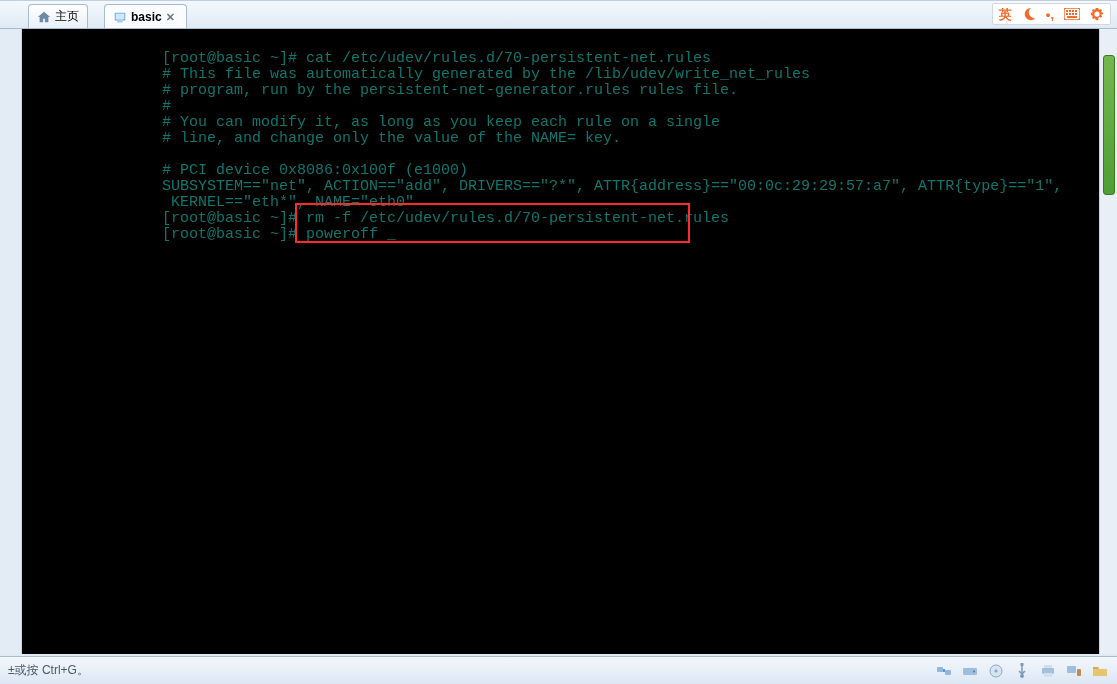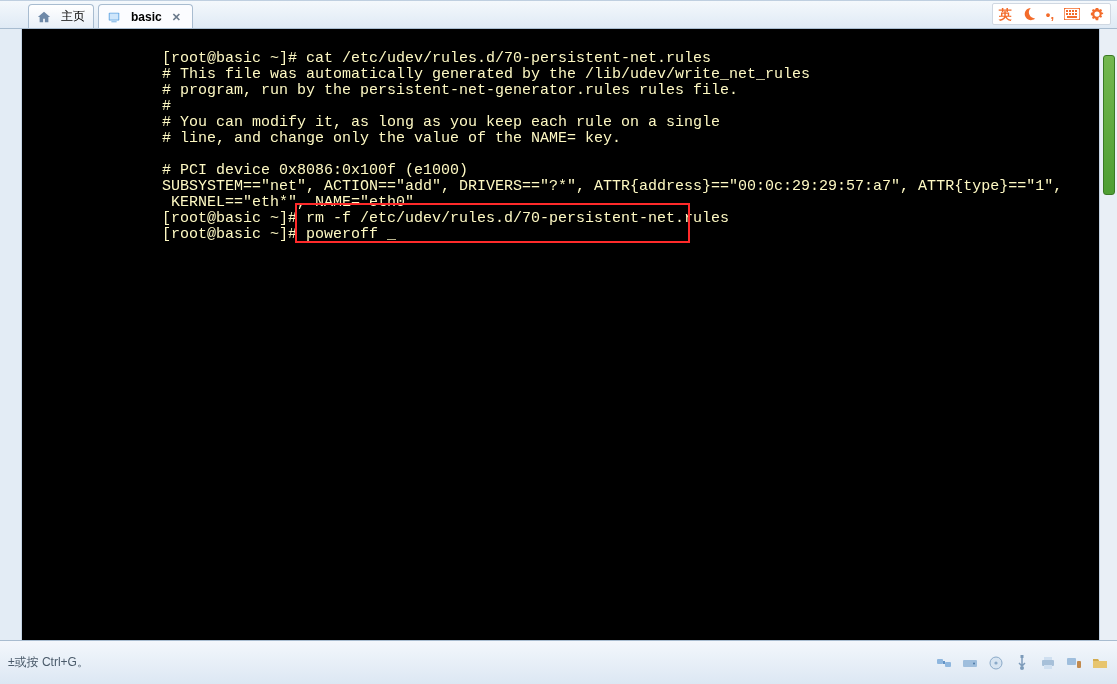--- a/index.html
+++ b/index.html
@@ -3,22 +3,22 @@
 <meta charset="utf-8">
 <style>
   * { margin:0; padding:0; box-sizing:border-box; }
   html,body { width:1117px; height:684px; font-family:"Microsoft YaHei",Tahoma,sans-serif; font-size:12px; background:#dfeaf5; overflow:hidden; }
 
   
   .tabbar { position:absolute; top:0; left:0; right:0; height:29px;
             background:linear-gradient(#f4f8fc,#dfeaf5);
             border-top:1px solid #bfcfe0; border-bottom:1px solid #a8bcd0;
             display:flex; align-items:flex-end; padding-left:28px; }
-  .tab { height:24px; display:flex; align-items:center; gap:10px;
-         padding:0 8px; margin-right:4px;
+  .tab { height:24px; display:flex; align-items:center; gap:4px;
+         padding:0 8px; margin-right:16px;
          border:1px solid #a8bcd0; border-bottom:none;
          border-radius:4px 4px 0 0;
          background:linear-gradient(#ffffff,#e9f0f8); cursor:pointer; }
   .tab.active { background:#fbfcff;font-weight:bold; }
   .tab .icon { width:14px; height:14px; display:flex; align-items:center; justify-content:center; }
   .tab .close { width:12px; height:12px; font-size:11px; color:#6a7a8c; }
   .home-ico svg,.leaf-ico svg{display:block}
 
   
   .right-tools { position:absolute; top:3px; right:6px; height:22px;
@@ -26,33 +26,33 @@
                  display:flex; align-items:center; padding:0 6px; gap:10px; }
   .rt { color:#f36b2a; font-weight:bold; font-size:13px; cursor:pointer; line-height:1; }
   .rt svg{display:block}
 
   
   .term-wrap { position:absolute; top:29px; left:22px; right:0; bottom:30px; background:#000; }
   .term-left-gutter { position:absolute; top:29px; left:0; width:22px; bottom:30px;
                       background:#e3ecf5; border-right:1px solid #c3d2e2; }
   .term { position:absolute; inset:0; padding:22px 0 0 140px;
           font-family:"Courier New",monospace; font-size:15px; line-height:16px;
-          color:#fef9c3; white-space:pre; overflow:hidden; }
+          color:#0f766e; white-space:pre; overflow:hidden; }
 
   
   .scroll-track { position:absolute; top:29px; right:0; width:18px; bottom:30px;
                   background:#e9eff6; border-left:1px solid #c3d2e2; }
   .scroll-thumb { position:absolute; top:26px; left:3px; width:12px; height:140px;
                   background:linear-gradient(#74b74f,#4f9e33); border:1px solid #3a7a24; border-radius:3px; }
 
   
   .redbox { position:absolute; border:2px solid #ff2a2a; pointer-events:none; }
 
   
-  .status { position:absolute; left:0; right:0; bottom:0; height:44px;
+  .status { position:absolute; left:0; right:0; bottom:0; height:28px;
             background:linear-gradient(#f3f7fc,#dce7f3);
             border-top:1px solid #a8bcd0;
             display:flex; align-items:center; justify-content:space-between;
             padding:0 8px; color:#4a5a6a; }
   .tray { display:flex; align-items:center; gap:8px; }
   .tray-icon { width:18px; height:18px; display:flex; align-items:center; justify-content:center; cursor:pointer; }
 
   .watermark { position:absolute; right:30px; bottom:8px; font-size:16px;
                color:rgba(160,170,185,.55); font-family:sans-serif; letter-spacing:.5px; }
 </style>

